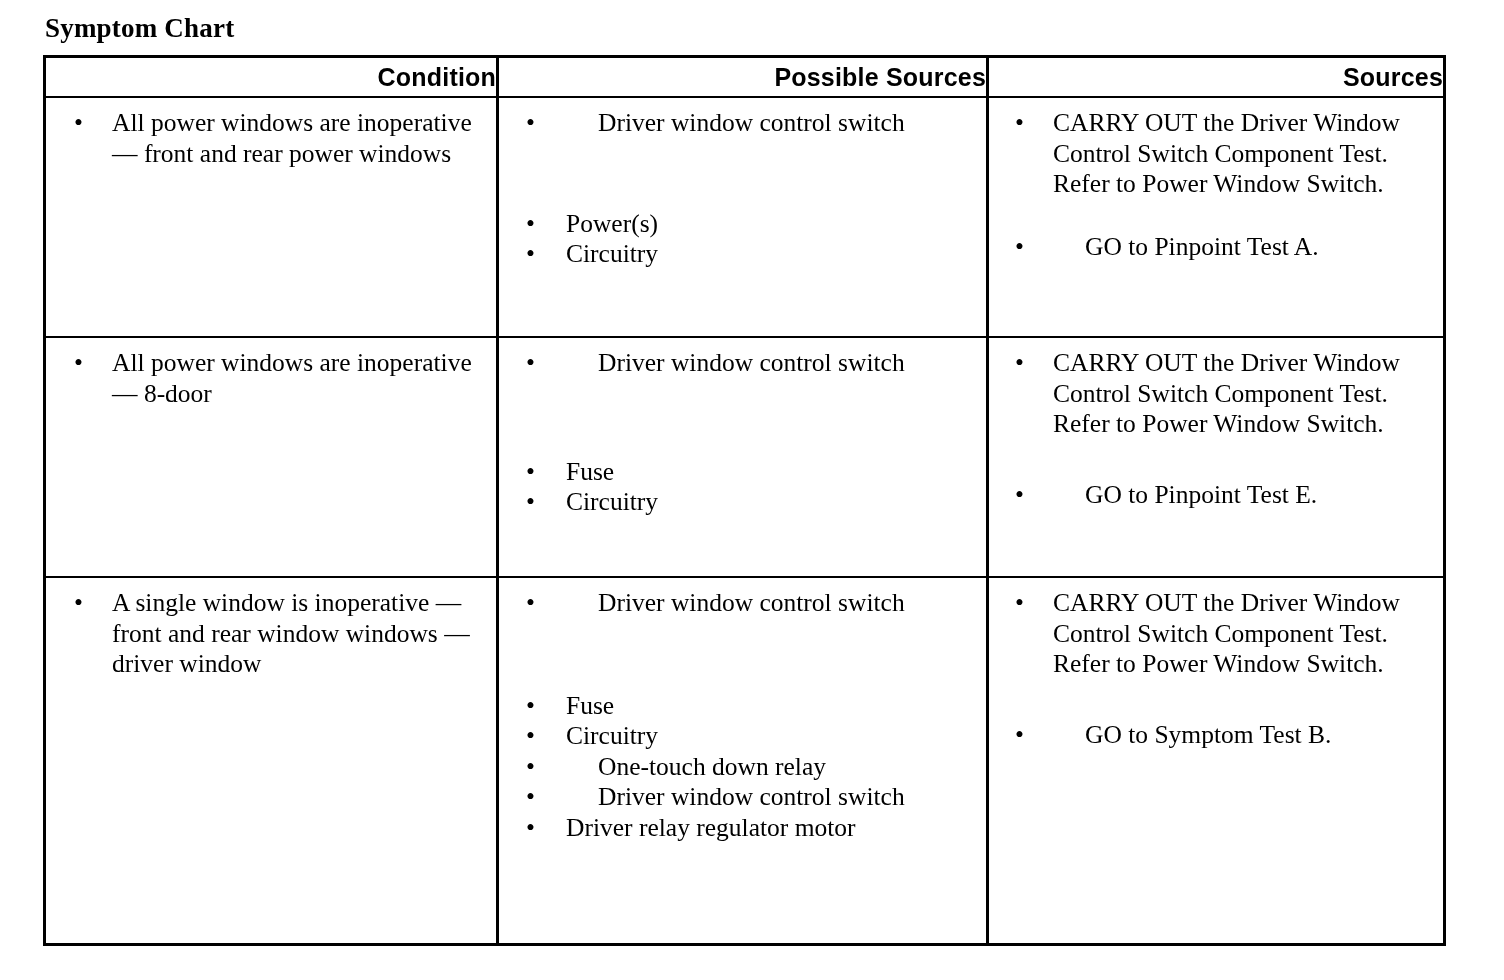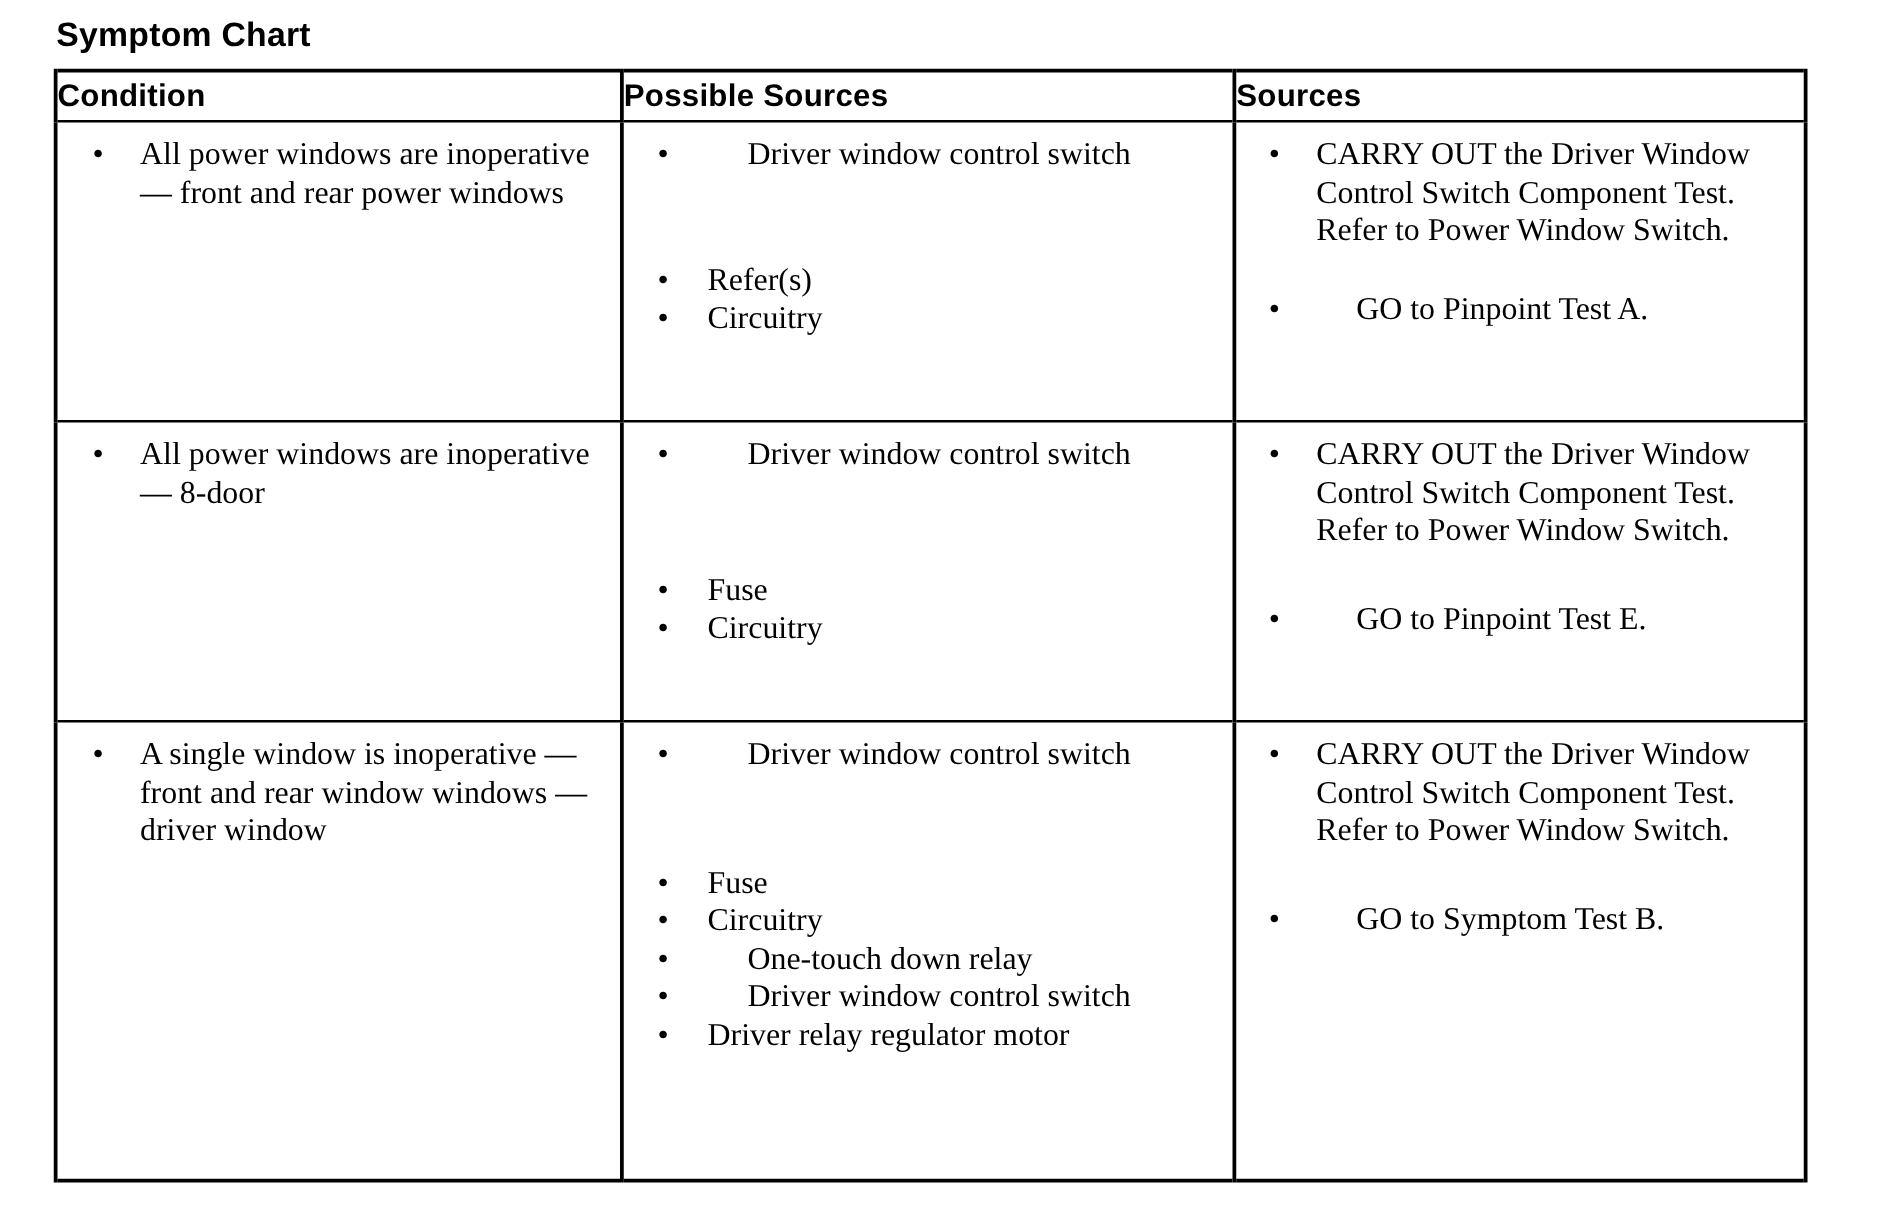--- a/index.html
+++ b/index.html
@@ -19,21 +19,21 @@
     width: 1504px;
     height: 980px;
     background: #ffffff;
   }
 
   
   .doc-title {
     position: absolute;
     left: 45px;
     top: 12px;
-    font-family: Liberation Sans, sans-serif;
+    font-family: Liberation Serif, serif;
     font-weight: bold;
     font-size: 27px;
     line-height: 32px;
     letter-spacing: 0.2px;
     color: #000000;
     white-space: nowrap;
   }
 
   
   .symptom-table {
@@ -53,21 +53,21 @@
   .symptom-table th,
   .symptom-table td {
     border-left: 3px solid #000000;
     border-right: 3px solid #000000;
     vertical-align: top;
     padding: 0;
   }
   .symptom-table thead th {
     border-bottom: 2px solid #000000;
     height: 38px;
-    text-align: left;
+    text-align: right;
     vertical-align: middle;
     font-family: "Liberation Sans", "DejaVu Sans", sans-serif;
     font-weight: bold;
     font-size: 25px;
     letter-spacing: 0.2px;
   }
   .symptom-table tbody tr + tr td {
     border-top: 2px solid #000000;
   }
 
@@ -158,21 +158,21 @@
             <ul class="blist">
               <li>
                 <span class="bullet">•</span>
                 <span class="btext nowrapline">Driver window control switch</span>
               </li>
             </ul>
             <div class="grp-gap-a"></div>
             <ul class="blist">
               <li>
                 <span class="bullet">•</span>
-                <span class="btext">Refer(s)</span>
+                <span class="btext">Power(s)</span>
               </li>
               <li>
                 <span class="bullet">•</span>
                 <span class="btext">Circuitry</span>
               </li>
             </ul>
           </div>
         </td>
         <td class="col-act">
           <div class="cell-inner">

